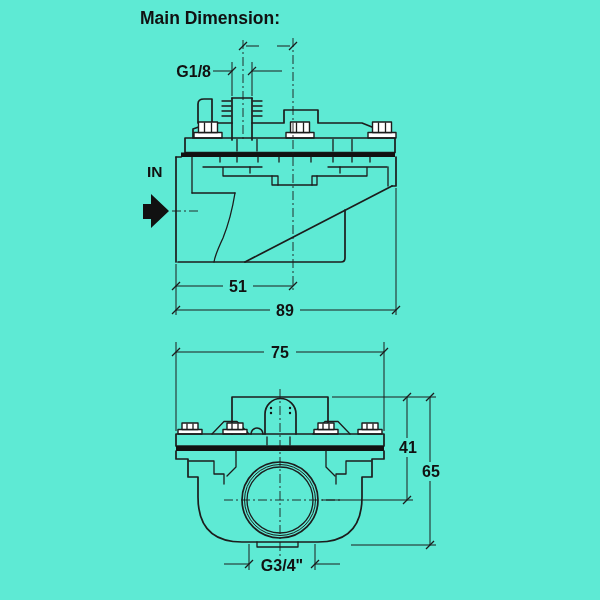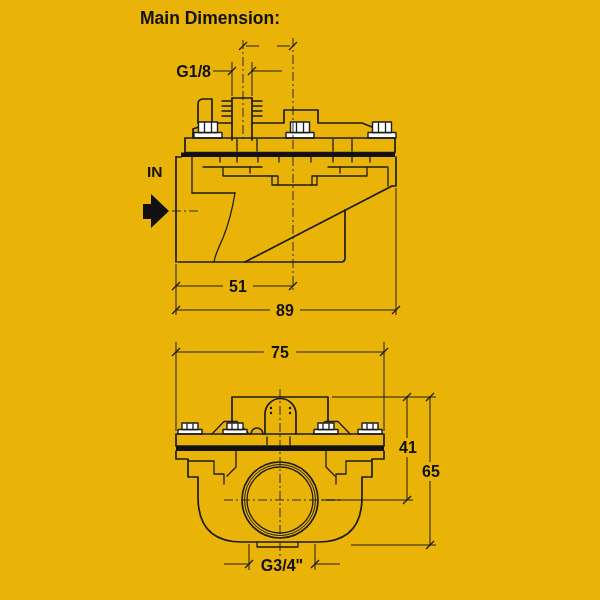--- a/index.html
+++ b/index.html
@@ -1,16 +1,16 @@
 <!DOCTYPE html>
 <html><head>
 <meta charset="utf-8">
 <style>
   html,body{margin:0;padding:0;background:#ffffff;}
-  .stage{position:relative;width:600px;height:600px;background:#eab308;overflow:hidden;
+  .stage{position:relative;width:600px;height:600px;background:#5eead4;overflow:hidden;
          font-family:"Liberation Sans", sans-serif;text-align:center;}
   svg text{font-family:"Liberation Sans", sans-serif;font-weight:bold;fill:#111;}
   .obj{fill:none;stroke:#1c1c1c;stroke-width:1.7;stroke-linejoin:round;stroke-linecap:round;}
   .obj2{fill:none;stroke:#1c1c1c;stroke-width:1.3;stroke-linejoin:round;stroke-linecap:round;}
   .thin{fill:none;stroke:#1c1c1c;stroke-width:1;}
   .chain{fill:none;stroke:#1c1c1c;stroke-width:0.9;stroke-dasharray:9 3 2 3;}
   .tick{stroke:#1c1c1c;stroke-width:1.2;}
   .solid{fill:#111;stroke:none;}
   .boltfill{fill:#ffffff;stroke:#1c1c1c;stroke-width:1.4;stroke-linejoin:round;}
 </style>

